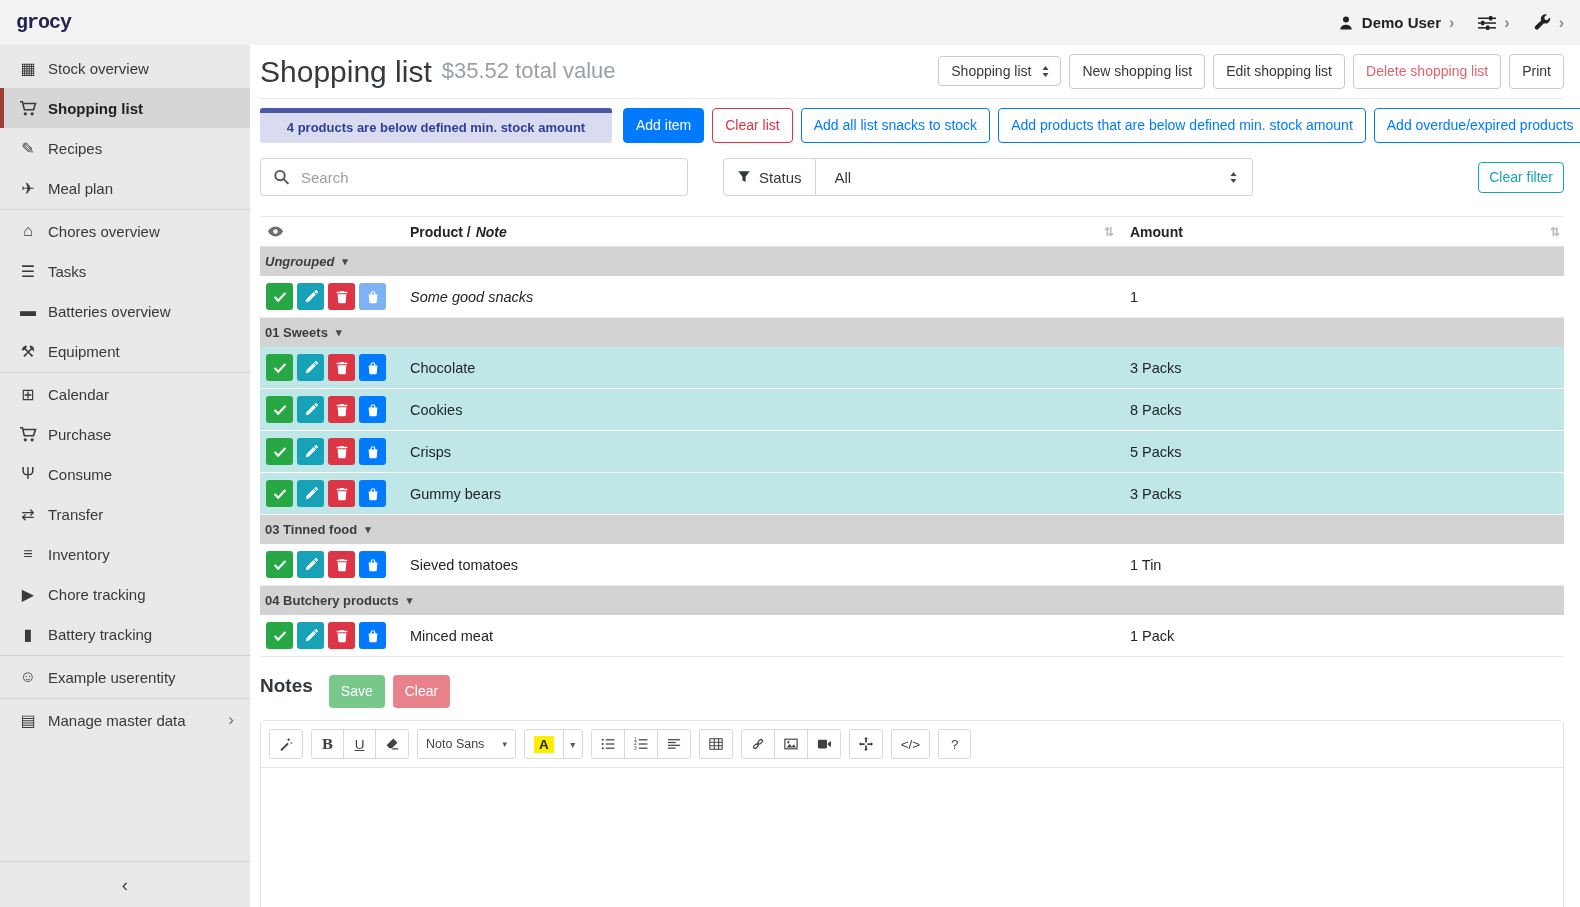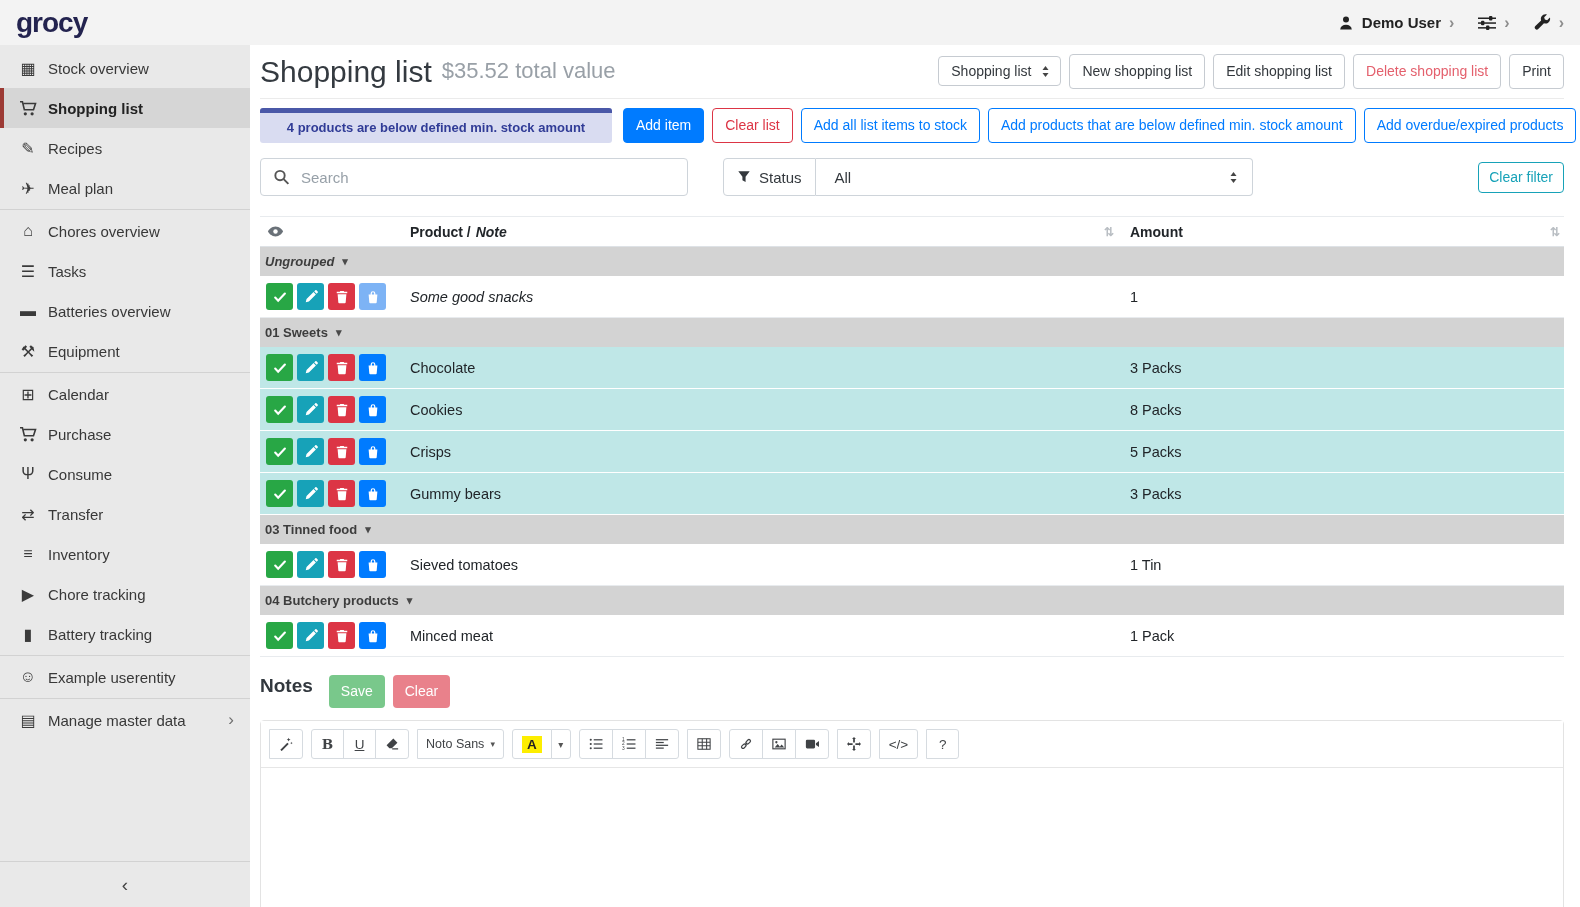--- a/index.html
+++ b/index.html
@@ -5,21 +5,21 @@
   :root{
     --primary:#007bff; --success:#28a745; --danger:#dc3545; --info:#17a2b8;
     --accent:#9c3a34; --row-highlight:#bfe7e7; --alert-bg:#d9dcf1; --alert-bar:#4a58a8;
     --basket-light:#7db3f5;
   }
   *{box-sizing:border-box}
   html,body{width:1580px;height:907px;margin:0;overflow:hidden;font-family:"Liberation Sans",sans-serif;background:#fff;color:#212529}
 
   
   .topbar{position:fixed;top:0;left:0;width:1580px;height:45px;background:#f3f3f3;display:flex;align-items:center;padding:0 16px;z-index:20}
-  .logo{font-weight:800;font-size:28px;color:#23234f;letter-spacing:-1px;cursor:pointer;font-family:Liberation Sans, sans-serif}
+  .logo{font-weight:800;font-size:20px;color:#23234f;letter-spacing:-1px;cursor:pointer;font-family:Liberation Mono, monospace}
   .topbar-right{margin-left:auto;display:flex;align-items:center;gap:24px}
   .tb-menu{display:flex;align-items:center;gap:8px;cursor:pointer;color:#222}
   .tb-user{font-weight:700;font-size:15px}
   .chev{color:#8d8d8d;font-size:16px;font-weight:700}
   .tb-icon svg{display:block}
 
   
   .sidebar{position:fixed;top:45px;left:0;width:250px;bottom:0;background:#e9e9e9;padding-top:3px;z-index:10}
   .side-item{height:40px;display:flex;align-items:center;gap:9px;padding:0 8px 0 13px;font-size:15px;color:#383838;cursor:pointer;border-left:4px solid transparent}
   .side-item.active{background:#d6d6d6;border-left-color:var(--accent);font-weight:700;color:#222}
@@ -103,21 +103,21 @@
 
   .note-editor{margin-top:12px;border:1px solid #e3e3e3;border-radius:4px 4px 0 0}
   .nt-toolbar{padding:8px 8px;display:flex;gap:8px;align-items:center;border-bottom:1px solid #e6e6e6;background:#fff}
   .tgroup{display:flex}
   .tbtn{height:30px;min-width:33px;padding:0 9px;background:#fff;border:1px solid #d6dbe0;color:#404346;display:flex;align-items:center;justify-content:center;font-size:13.5px;margin-left:-1px;cursor:pointer;font-family:inherit}
   .tgroup .tbtn:first-child{border-radius:3px 0 0 3px;margin-left:0}
   .tgroup .tbtn:last-child{border-radius:0 3px 3px 0}
   .tbtn svg{width:14px;height:14px}
   .tbtn.bold{font-weight:800;font-family:"DejaVu Serif",serif}
   .tbtn.underline{text-decoration:underline}
-  .tbtn.font-btn{gap:6px;font-size:12.5px;padding:0 8px}
+  .tbtn.font-btn{gap:18px;font-size:12.5px;padding:0 8px}
   .tbtn .mini-caret{font-size:9px;color:#555}
   .tbtn.caret-only{min-width:20px;padding:0 6px;font-size:10px;color:#555}
   .colA{background:#fdee00;padding:1px 5px;font-weight:700;color:#222}
   .editor-area{height:156px;background:#fff;cursor:text}
 </style>
 </head>
 <body>
 
 <header class="topbar" data-name="topbar">
   <div class="logo" data-name="grocy-logo">grocy</div>
@@ -271,21 +271,21 @@
 
   <hr class="hr" data-name="title-divider">
 
   <div class="action-row">
     <div class="min-stock-alert" data-name="min-stock-alert">
       <div class="bar" data-name="alert-progressbar"></div>
       <div class="txt" data-name="alert-text">4 products are below defined min. stock amount</div>
     </div>
     <button class="btn btn-primary" data-name="add-item-button">Add item</button>
     <button class="btn btn-outline-danger" data-name="clear-list-button">Clear list</button>
-    <button class="btn btn-outline-primary" data-name="add-all-to-stock-button">Add all list items to stock</button>
+    <button class="btn btn-outline-primary" data-name="add-all-to-stock-button">Add all list snacks to stock</button>
     <button class="btn btn-outline-primary" data-name="add-below-min-stock-button">Add products that are below defined min. stock amount</button>
     <button class="btn btn-outline-primary" data-name="add-overdue-button">Add overdue/expired products</button>
   </div>
 
   <div class="filter-row">
     <div class="search-wrap">
       <span class="search-icon" data-name="search-icon">
           <svg width="17" height="17" viewBox="0 0 16 16" fill="none" stroke="currentColor" stroke-width="1.8">
             <circle cx="6.6" cy="6.6" r="4.4"></circle>
             <path d="M10 10l4.5 4.5"></path>

